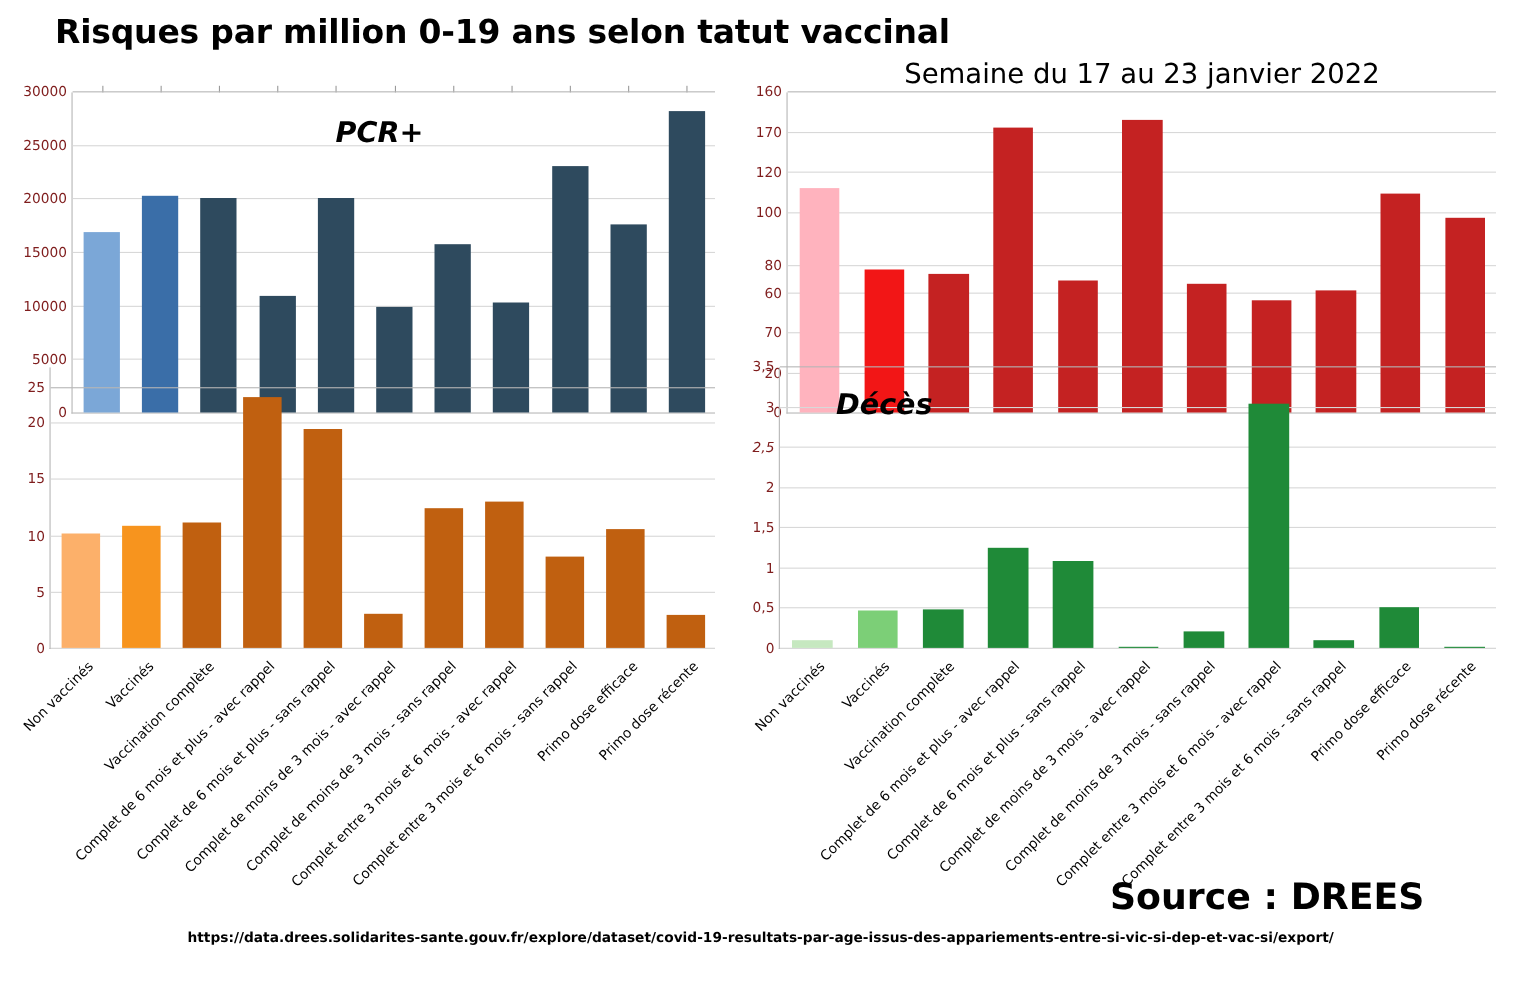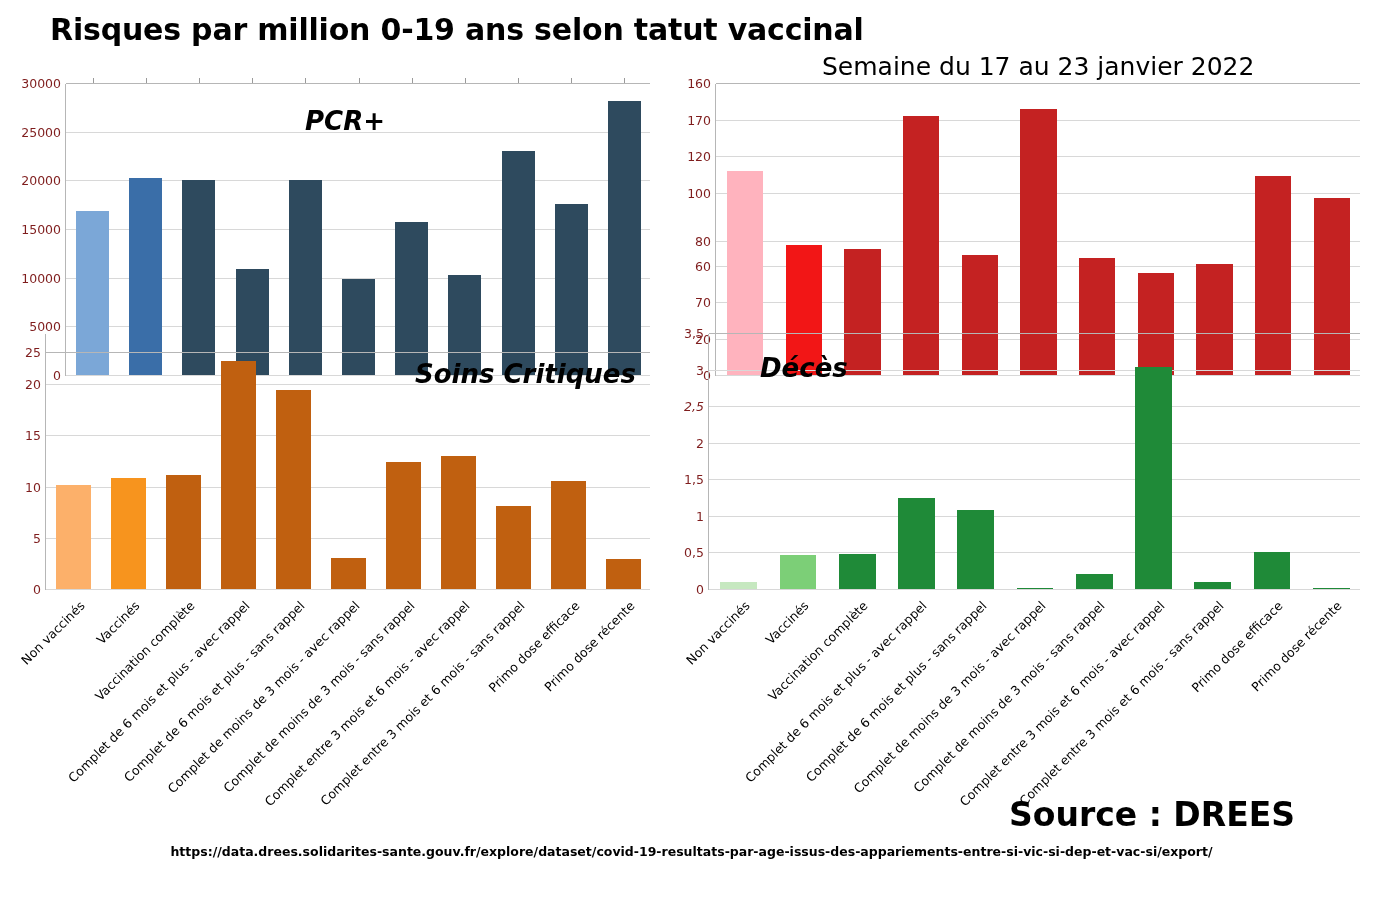--- a/index.html
+++ b/index.html
@@ -263,21 +263,20 @@
         <div class="bar" title="Complet de 6 mois et plus - avec rappel: 22.3" style="left: 175.45px; width: 34.1px; height: 228.352px; background: rgb(192, 96, 16);"></div>
         <div class="bar" title="Complet de 6 mois et plus - sans rappel: 19.4" style="left: 230.45px; width: 34.1px; height: 198.656px; background: rgb(192, 96, 16);"></div>
         <div class="bar" title="Complet de moins de 3 mois - avec rappel: 3" style="left: 285.45px; width: 34.1px; height: 30.72px; background: rgb(192, 96, 16);"></div>
         <div class="bar" title="Complet de moins de 3 mois - sans rappel: 12.4" style="left: 340.45px; width: 34.1px; height: 126.976px; background: rgb(192, 96, 16);"></div>
         <div class="bar" title="Complet entre 3 mois et 6 mois - avec rappel: 13" style="left: 395.45px; width: 34.1px; height: 133.12px; background: rgb(192, 96, 16);"></div>
         <div class="bar" title="Complet entre 3 mois et 6 mois - sans rappel: 8.1" style="left: 450.45px; width: 34.1px; height: 82.944px; background: rgb(192, 96, 16);"></div>
         <div class="bar" title="Primo dose efficace: 10.5" style="left: 505.45px; width: 34.1px; height: 107.52px; background: rgb(192, 96, 16);"></div>
         <div class="bar" title="Primo dose récente: 2.9" style="left: 560.45px; width: 34.1px; height: 29.696px; background: rgb(192, 96, 16);"></div>
       </div>
   </div>
-  <div class="chart-label" style="left:415px; top:33px; font-size:26px;">Soins Critiques</div>
   <div class="xlabels" id="xlabels-2" style="left:45px; top:272px; width:605px; height:180px;">
       <span class="xlab" style="left: 31.5px;">Non vaccinés</span>
       <span class="xlab" style="left: 86.5px;">Vaccinés</span>
       <span class="xlab" style="left: 141.5px;">Vaccination complète</span>
       <span class="xlab" style="left: 196.5px;">Complet de 6 mois et plus - avec rappel</span>
       <span class="xlab" style="left: 251.5px;">Complet de 6 mois et plus - sans rappel</span>
       <span class="xlab" style="left: 306.5px;">Complet de moins de 3 mois - avec rappel</span>
       <span class="xlab" style="left: 361.5px;">Complet de moins de 3 mois - sans rappel</span>
       <span class="xlab" style="left: 416.5px;">Complet entre 3 mois et 6 mois - avec rappel</span>
       <span class="xlab" style="left: 471.5px;">Complet entre 3 mois et 6 mois - sans rappel</span>

